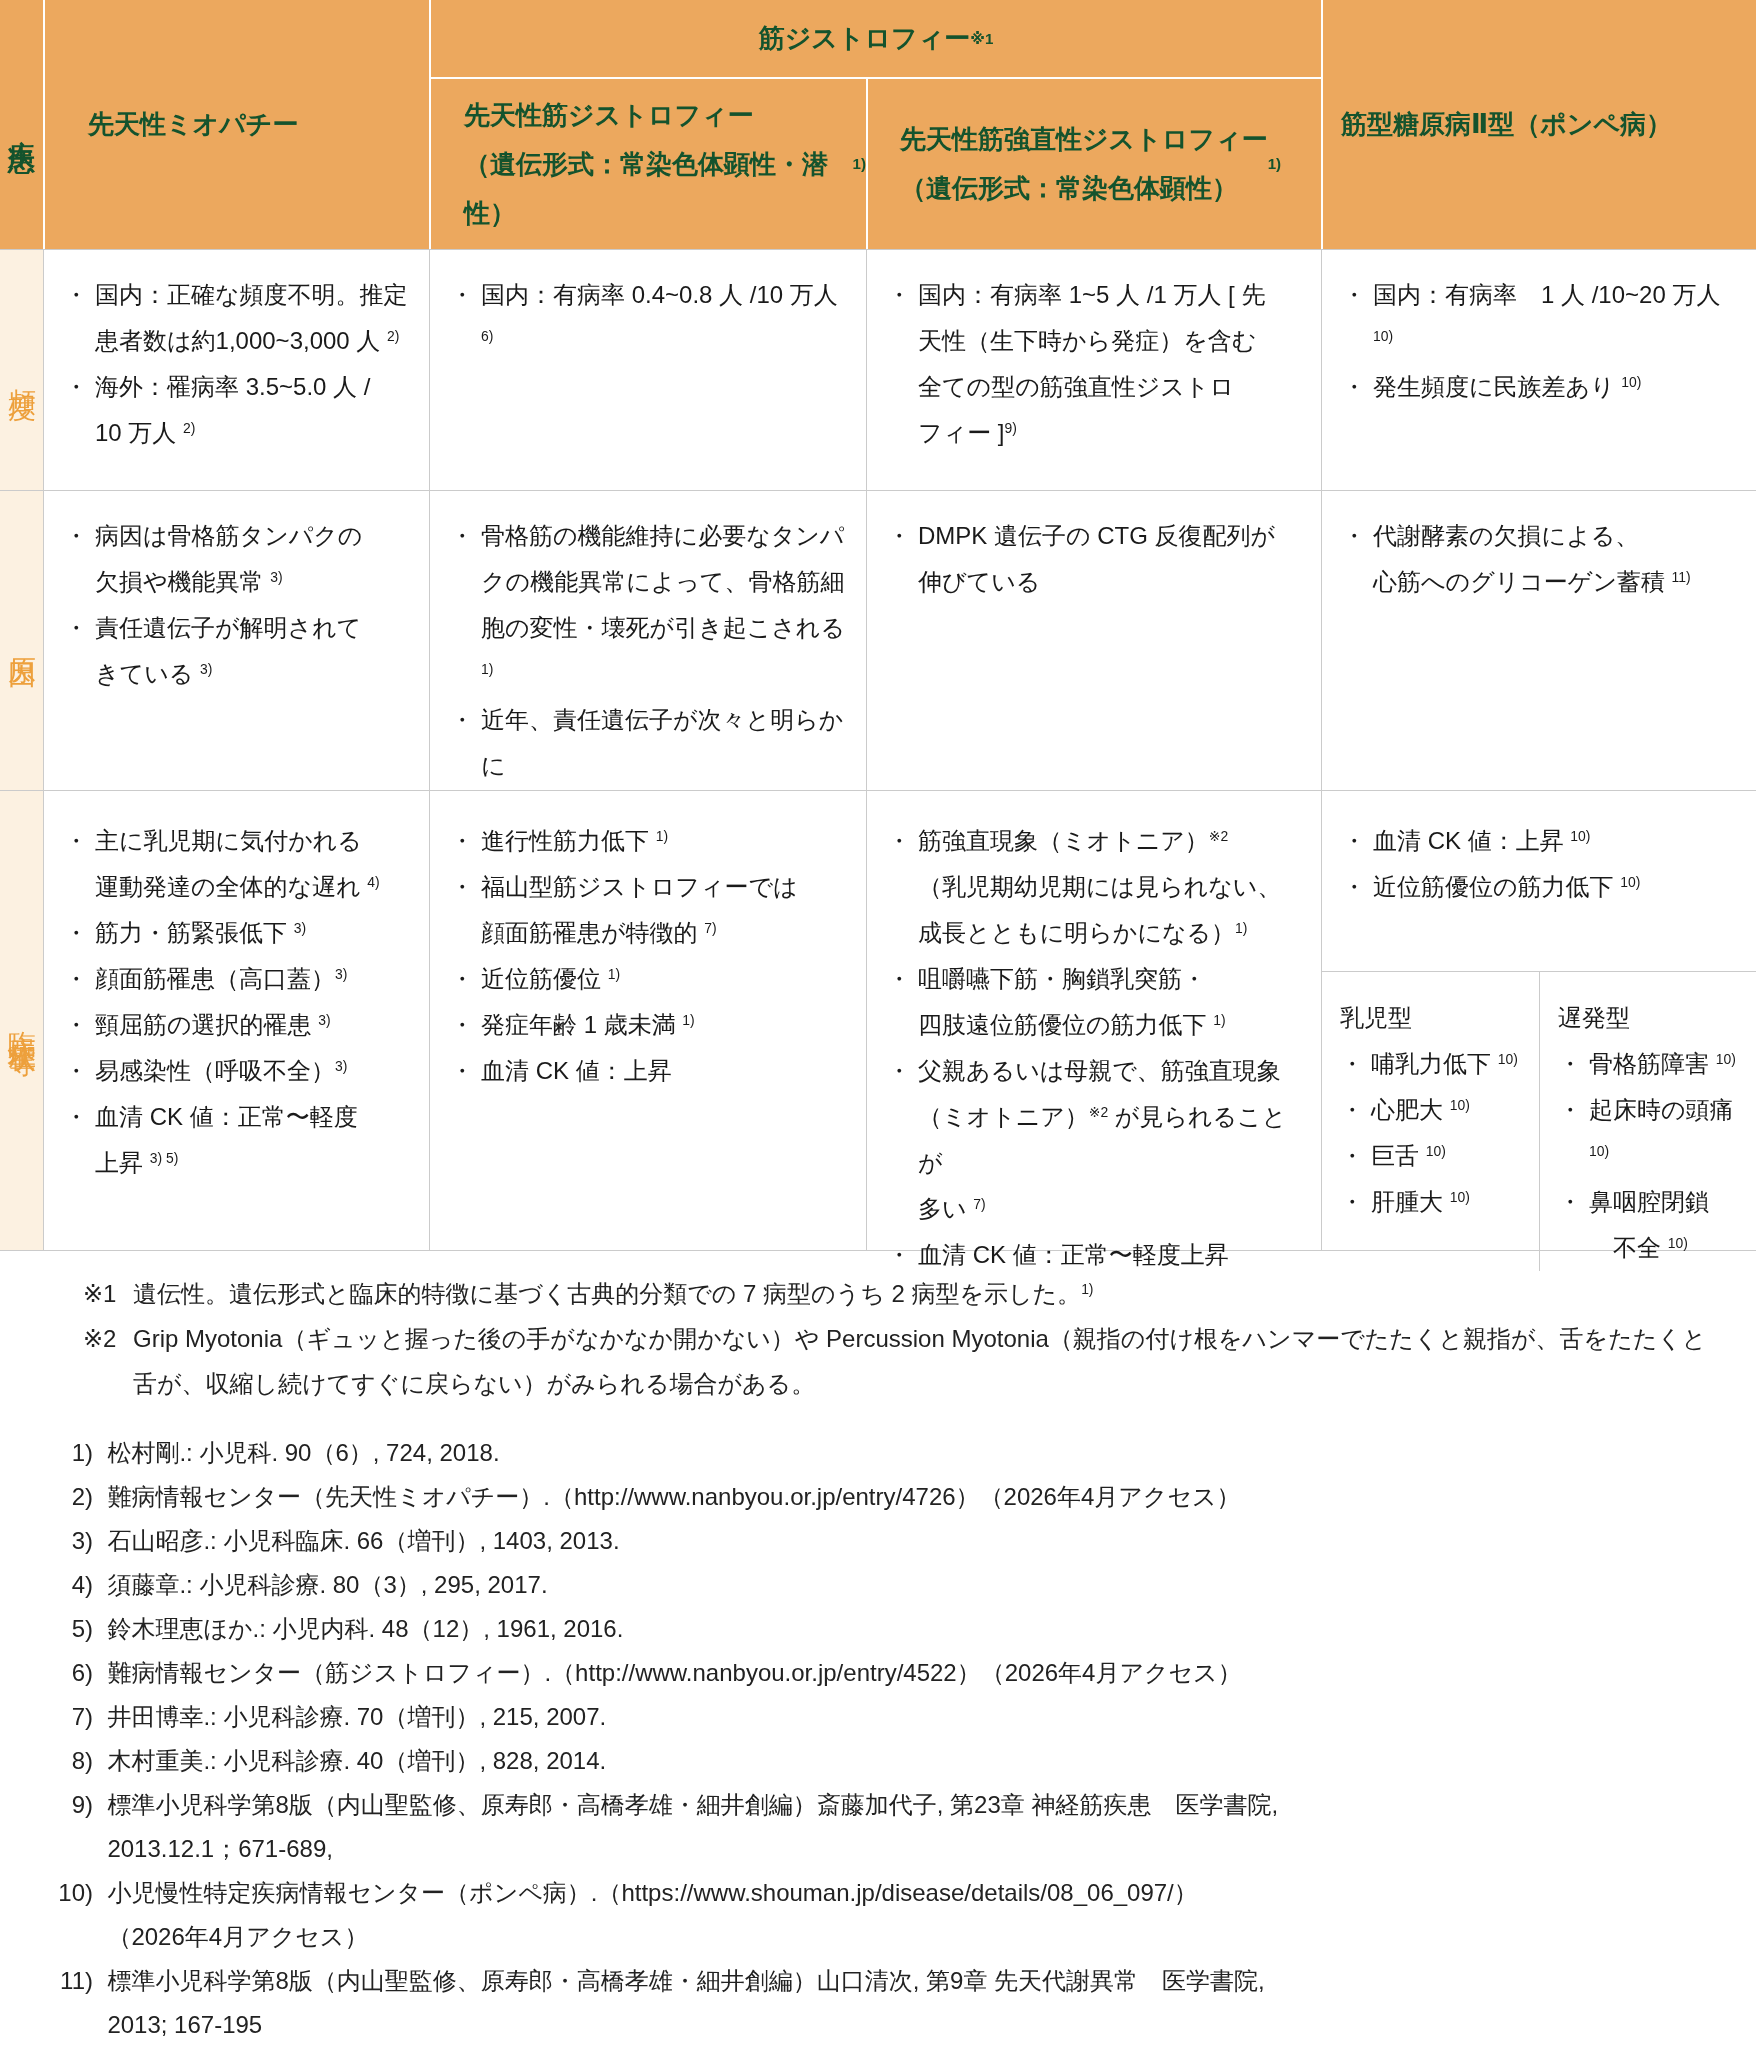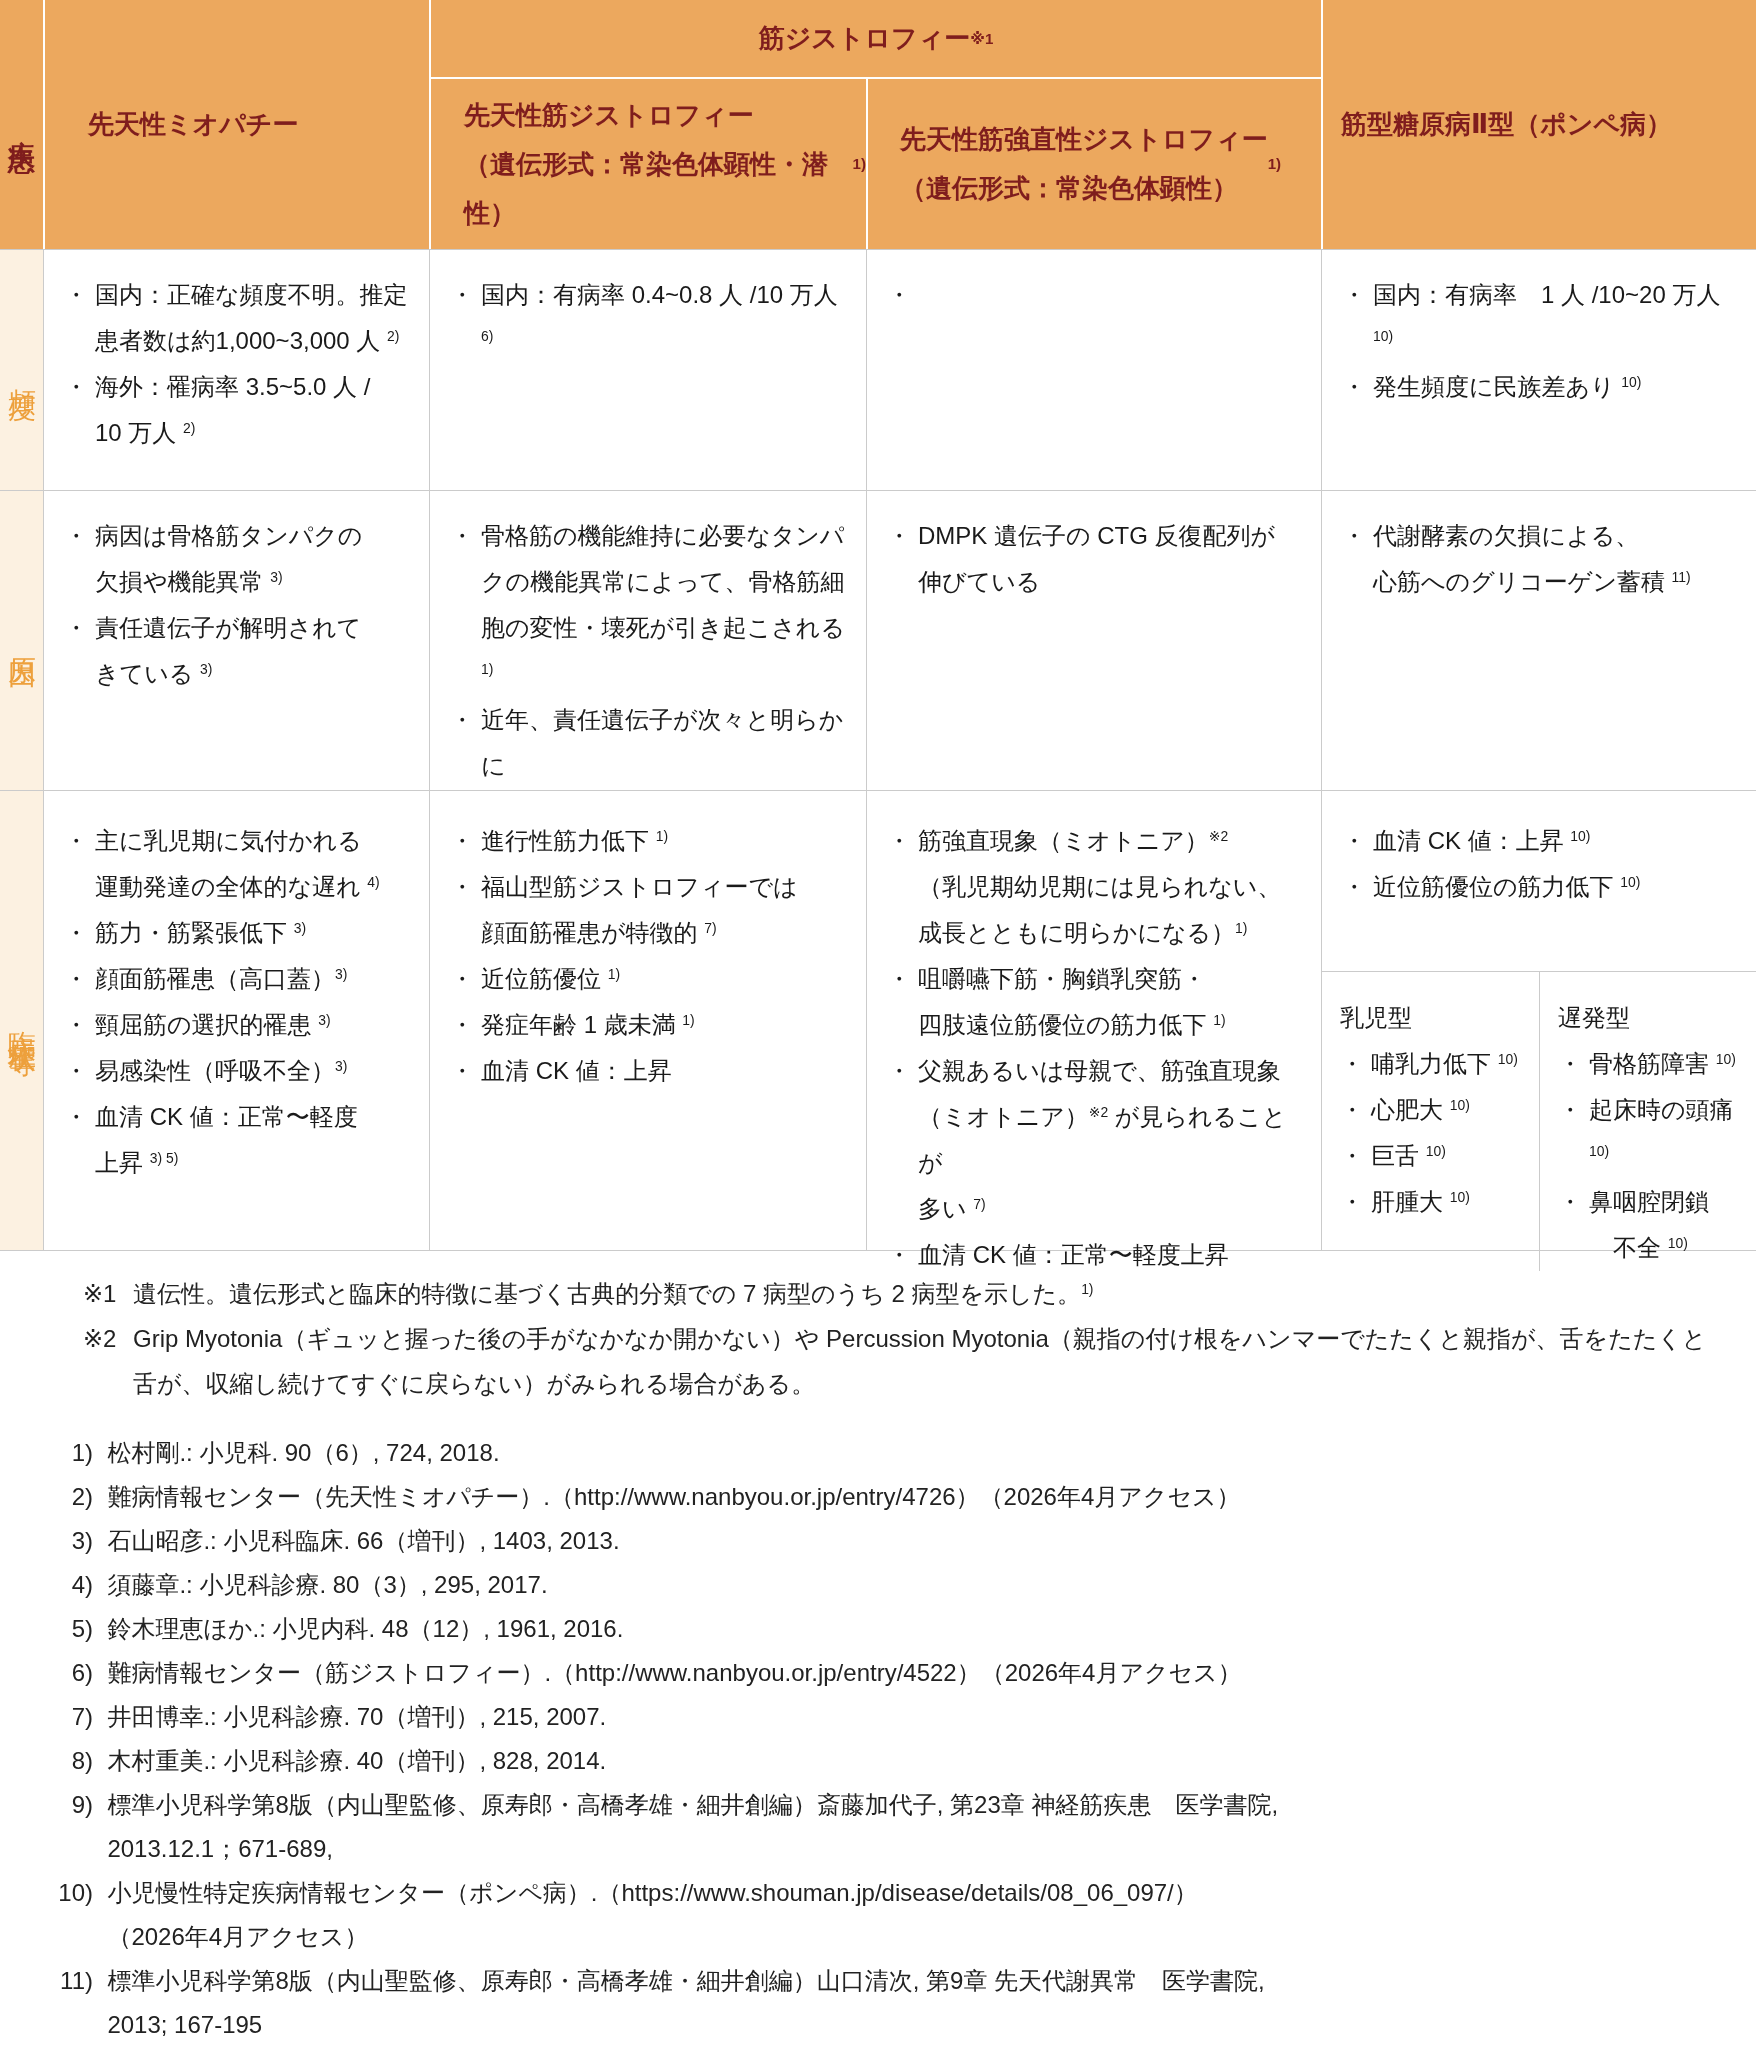--- a/index.html
+++ b/index.html
@@ -13,21 +13,21 @@
   html,body{width:1757px;background:#fff;font-family:"Liberation Sans","DejaVu Sans",sans-serif;color:var(--tx)}
   body{height:2070px;overflow:hidden}
   sup{font-size:58%;line-height:0;vertical-align:.6em;letter-spacing:0}
 
   
   .tbl{display:grid;grid-template-columns:43px 386px 437px 455px 436px;
        grid-template-rows:79px 170px 241px 300px 461px;width:1757px}
   .cell{min-width:0;min-height:0}
 
   
-  .h{background:var(--hbg);color:#7f1d1d;font-weight:700;font-size:26px}
+  .h{background:var(--hbg);color:#14532d;font-weight:700;font-size:26px}
   .h:not(.corner){border-left:2.7px solid #fff}
   .corner{grid-area:1/1/3/2;display:flex;align-items:center;justify-content:center}
   .hcol1{grid-area:1/2/3/3;display:flex;align-items:center;padding-left:43px}
   .hgroup{grid-area:1/3/2/5;display:flex;align-items:center;justify-content:center;border-bottom:2.7px solid #fff}
   .hcol2{grid-area:2/3/3/4;display:flex;align-items:center;padding-left:33px;white-space:pre-wrap;line-height:49px}
   .hcol3{grid-area:2/4/3/5;display:flex;align-items:center;padding-left:32px;white-space:pre-wrap;line-height:49px}
   .hcol4{grid-area:1/5/3/6;display:flex;align-items:center;padding-left:18px}
 
   
   .vtext{writing-mode:vertical-rl;letter-spacing:5.4px;font-size:27px}
@@ -108,20 +108,24 @@
       </div>
     <div class="cell b fq2">
         <div class="bullet">
           <span class="bm">・</span>
           <span class="bt">国内：有病率 0.4~0.8 人 /10 万人 <sup>6)</sup></span>
         </div>
       </div>
     <div class="cell b fq3">
         <div class="bullet">
           <span class="bm">・</span>
+          <span class="bt">国内：有病率 1~5 人 /1 万人 [ 先
+天性（生下時から発症）を含む
+全ての型の筋強直性ジストロ
+フィー ]<sup>9)</sup></span>
         </div>
       </div>
     <div class="cell b fq4 re">
         <div class="bullet">
           <span class="bm">・</span>
           <span class="bt">国内：有病率　1 人 /10~20 万人 <sup>10)</sup></span>
         </div>
         <div class="bullet">
           <span class="bm">・</span>
           <span class="bt">発生頻度に民族差あり <sup>10)</sup></span>

